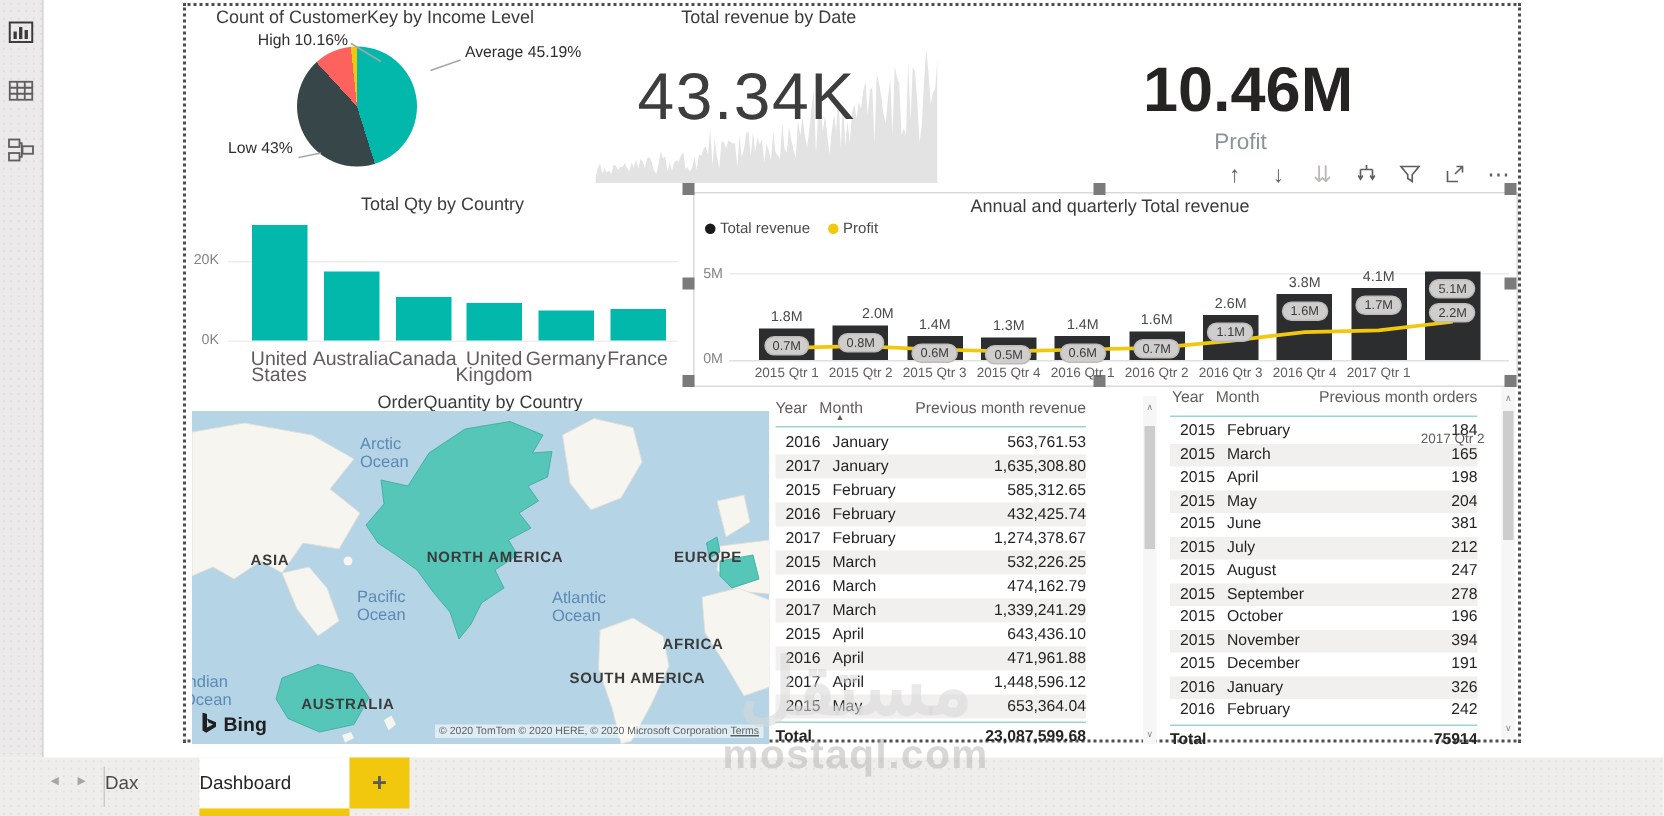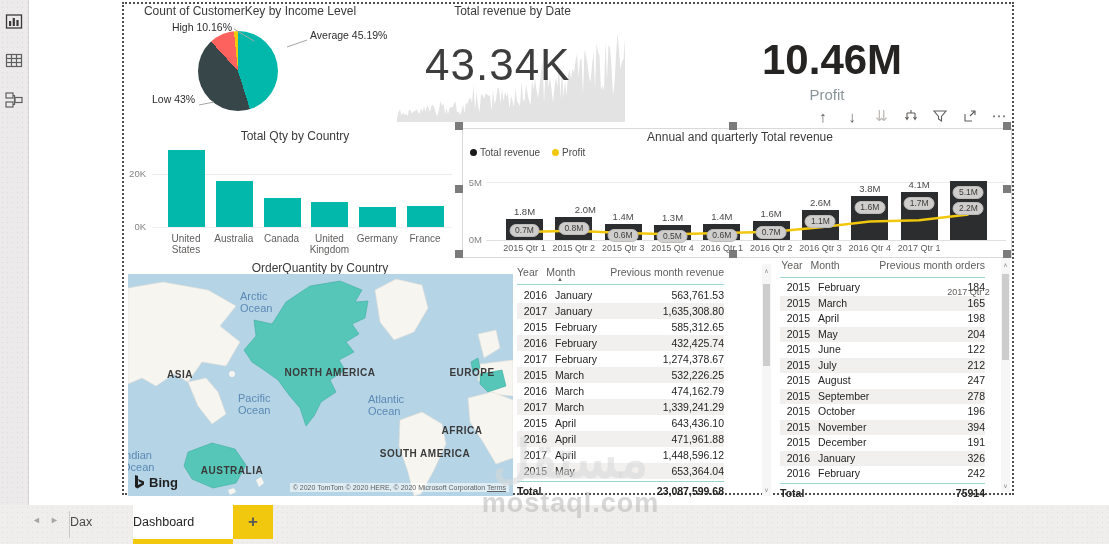--- a/index.html
+++ b/index.html
@@ -19,21 +19,21 @@
   
   .big-num{font-size:44px;font-weight:300;color:#3d3d3d;letter-spacing:1px}
   .card-value{font-size:42px;font-weight:600;color:#252423;text-align:center}
   .card-label{font-size:15px;color:#8a9599;text-align:center}
   
   .vtoolbar{left:812px;top:105px;width:198px;height:22px;display:flex;justify-content:space-between;align-items:center}
   .tool{width:22px;height:22px;display:flex;align-items:center;justify-content:center;color:#605e5c;font-size:15px;cursor:pointer}
   .tool.dim{color:#bdbab7}
   
   .ylab{font-size:9.5px;color:#848484;text-align:right}
-  .xcat{font-size:10px;color:#605e5c;text-align:center;line-height:11px}
+  .xcat{font-size:13px;color:#605e5c;text-align:center;line-height:11px}
   .gridline{background:#ececec;height:1px}
   .vbar{position:absolute;background:var(--teal);cursor:pointer}
   .col{position:absolute;background:var(--column);cursor:pointer}
   .col-lab{position:absolute;font-size:9.5px;color:#4a4a4a;text-align:center;width:44px;white-space:nowrap}
   .pill{position:absolute;font-size:8.5px;color:#3b3b3b;background:#cfcecd;border:1px solid #bdbcbb;
         border-radius:7px;padding:0 5px;line-height:11px;white-space:nowrap;transform:translateX(-50%)}
   .legend{display:flex;gap:12px;align-items:center}
   .legend-item{display:flex;align-items:center;gap:3px;font-size:10px;color:#4a4a4a}
   .dot{width:7px;height:7px;border-radius:50%}
   .handle{position:absolute;width:8px;height:8px;background:#7b7b7b}
@@ -341,21 +341,21 @@
       <div class="tcell-val">198</div>
     </div>
     <div class="trow alt" style="height: 15.5px; line-height: 15.5px;">
       <div class="tcell-year">2015</div>
       <div class="tcell-month">May</div>
       <div class="tcell-val">204</div>
     </div>
     <div class="trow" style="height: 15.5px; line-height: 15.5px;">
       <div class="tcell-year">2015</div>
       <div class="tcell-month">June</div>
-      <div class="tcell-val">122</div>
+      <div class="tcell-val">381</div>
     </div>
     <div class="trow alt" style="height: 15.5px; line-height: 15.5px;">
       <div class="tcell-year">2015</div>
       <div class="tcell-month">July</div>
       <div class="tcell-val">212</div>
     </div>
     <div class="trow" style="height: 15.5px; line-height: 15.5px;">
       <div class="tcell-year">2015</div>
       <div class="tcell-month">August</div>
       <div class="tcell-val">247</div>

